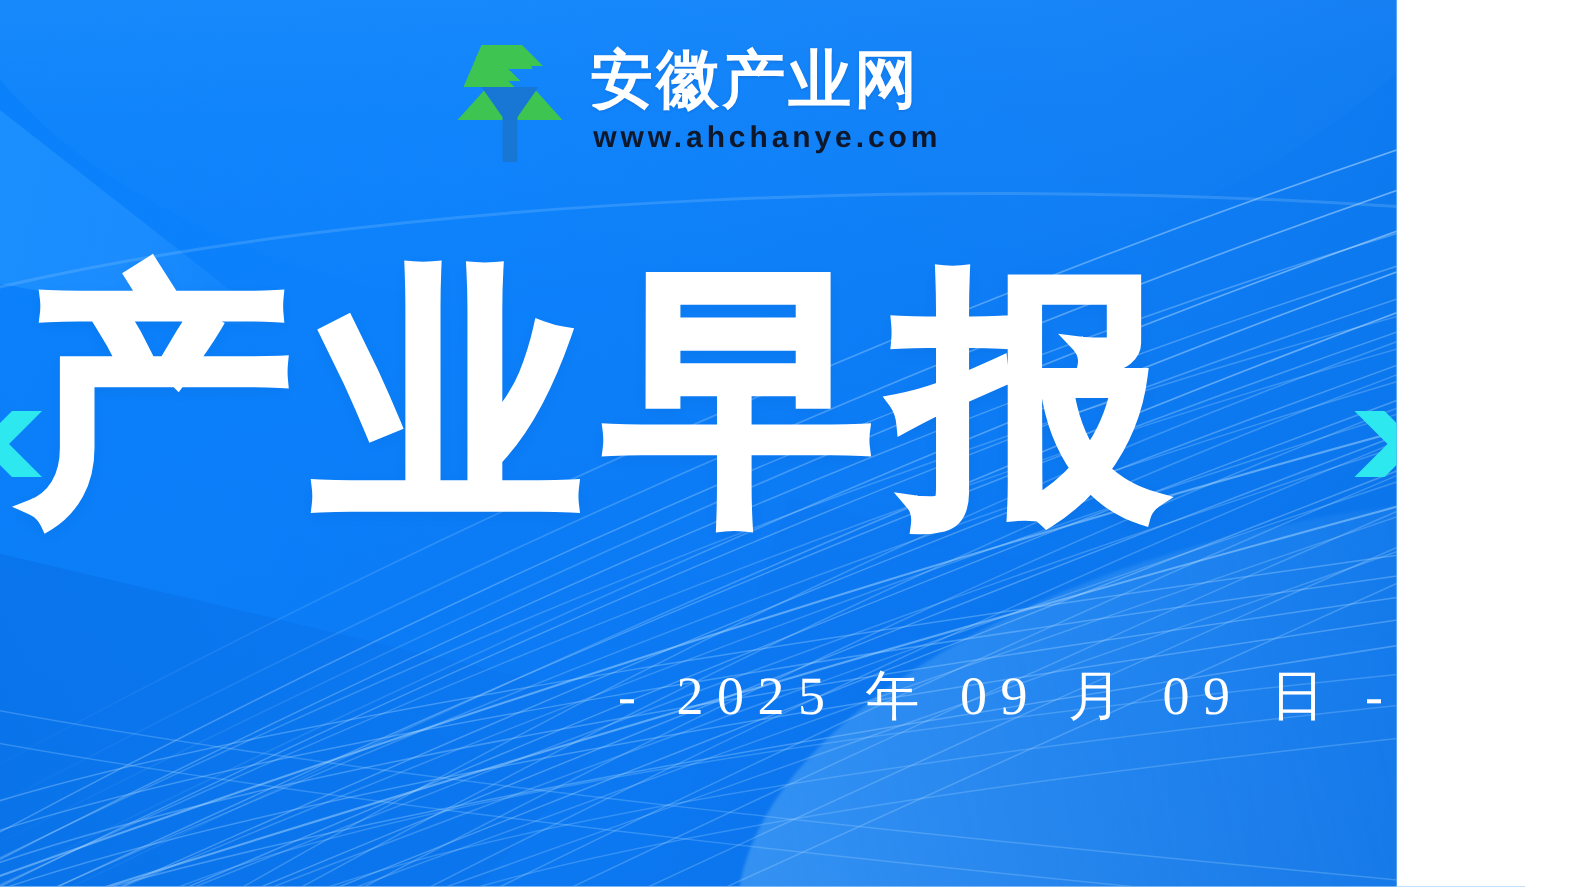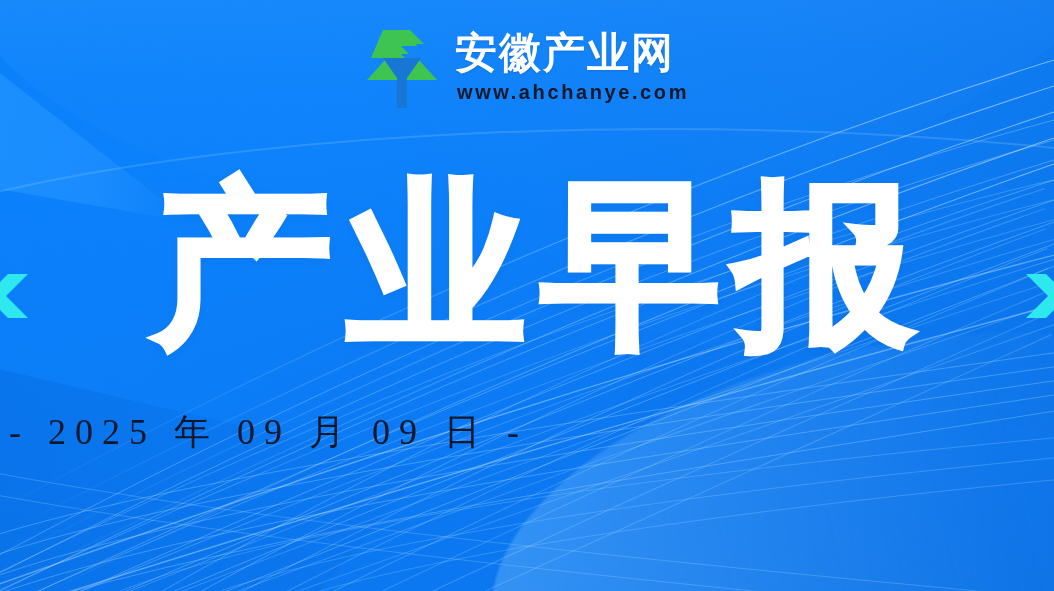--- a/index.html
+++ b/index.html
@@ -2,21 +2,21 @@
 <html><head>
 <meta charset="utf-8">
 <style>
   html, body {
     margin: 0;
     padding: 0;
     background: #ffffff;
   }
   #banner {
     position: relative;
-    width: 1054px;
+    width: 931px;
     height: 591px;
     overflow: hidden;
     font-family: "Liberation Sans", "DejaVu Sans", sans-serif;
     background: #0a80fb;
     user-select: none;
     text-decoration: underline;
   }
 
   
   .bg-base {
@@ -123,40 +123,38 @@
     line-height: 1.5;
     margin-top: 2px;
     padding-left: 2px;
   }
 
   
   .title {
     position: absolute;
     left: 0; right: 0;
     top: 176px;
-    text-align: center;
     color: #ffffff;
     font-size: 178px;
     font-weight: 700;
     line-height: 1;
     letter-spacing: 16px;
     text-indent: 16px;
     white-space: nowrap;
     -webkit-text-stroke: 5px #ffffff;
     text-shadow: 0 3px 10px rgba(0,48,120,.10);
-    margin-left: 13px;
   }
 
   
   .dateline {
     position: absolute;
     left: 0; right: 0;
-    top: 408px;
-    text-align: left;
-    color: #0f172a;
+    top: 440px;
+    text-align: right;
+    color: #ffffff;
     font-family: "Liberation Serif", "DejaVu Serif", serif;
     font-size: 36px;
     font-weight: 400;
     letter-spacing: 9px;
     text-indent: 9px;
     white-space: nowrap;
   }
 </style>
 </head>
 <body>

